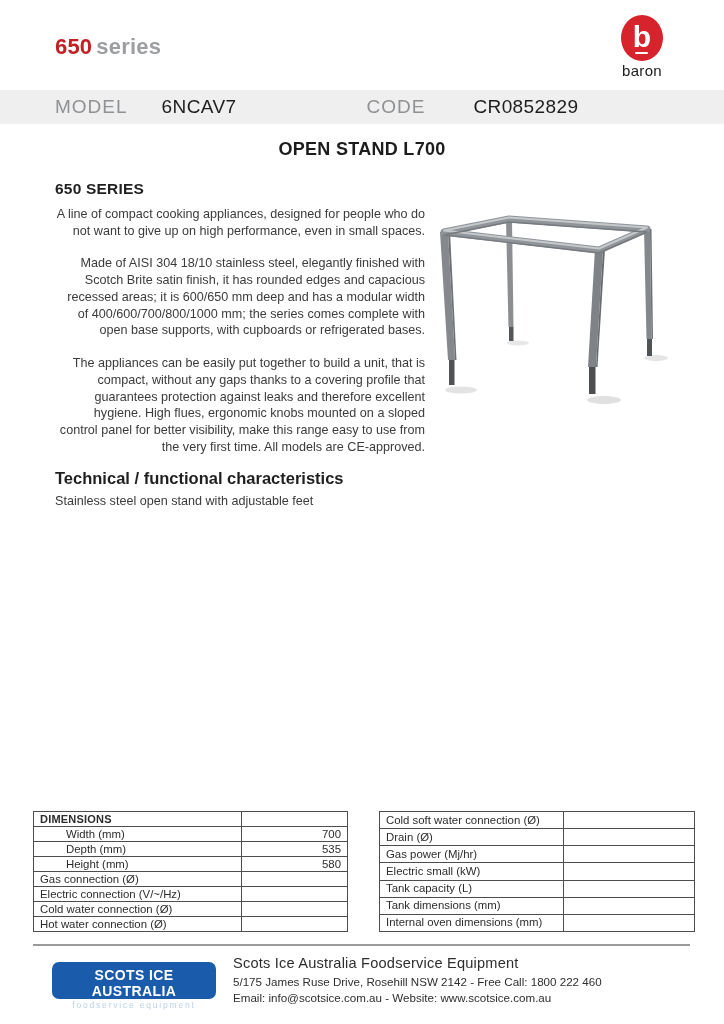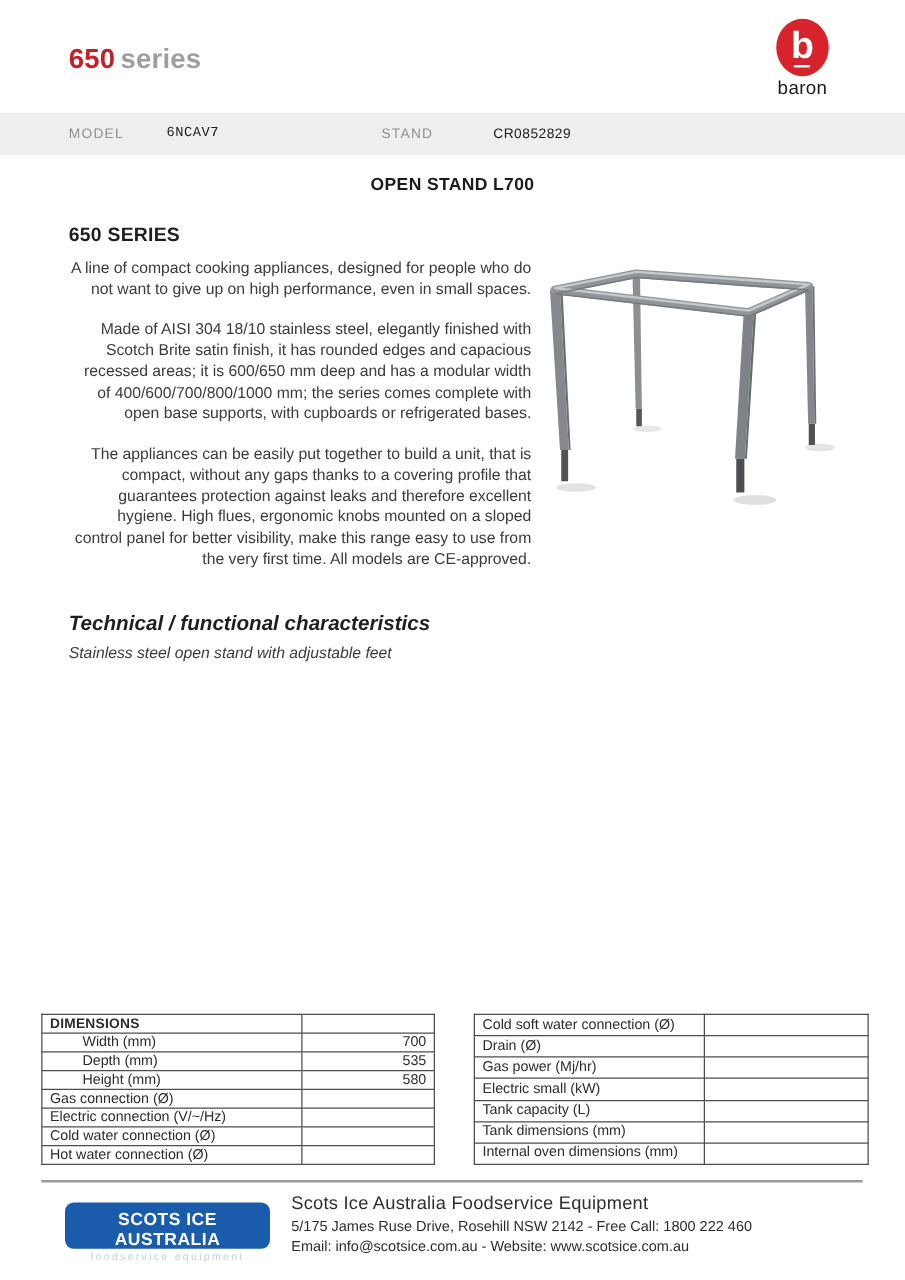--- a/index.html
+++ b/index.html
@@ -14,41 +14,41 @@
   .brand{position:absolute;left:612px;top:15px;width:60px;text-align:center;}
   .brand-oval{
     position:relative;width:42px;height:46px;margin:0 auto;background:#d7232b;border-radius:50%;
     color:#fff;font-weight:bold;font-size:30px;line-height:44px;text-align:center;
   }
   .brand-oval .underbar{position:absolute;left:14px;bottom:7px;width:13px;height:2.5px;background:#fff;border-radius:1px;}
   .brand-name{font-size:15px;color:#1b1b1b;margin-top:1px;letter-spacing:.3px;}
   
   .model-bar{
     position:absolute;left:0;top:90px;width:724px;height:34px;background:#efefef;
-    display:flex;align-items:center;font-size:11px;
+    display:flex;align-items:center;font-size:19px;
   }
   .model-bar .lab{color:#8f9194;letter-spacing:1px;}
   .model-bar .val{color:#1d1d1d;letter-spacing:.4px;}
   .ml-model{margin-left:55px;}
-  .ml-modelval{margin-left:34px;font-family:Liberation Mono, monospace;}
+  .ml-modelval{margin-left:34px;}
   .ml-code{margin-left:130px;}
   .ml-codeval{margin-left:48px;}
   
   .doc-title{
     position:absolute;left:0;top:139px;width:724px;margin:0;text-align:center;
-    font-size:14px;font-weight:bold;color:#1c1c1c;letter-spacing:.3px;
+    font-size:18px;font-weight:bold;color:#1c1c1c;letter-spacing:.3px;
   }
   
   .description{position:absolute;left:55px;top:180px;width:370px;}
   .description h2{margin:0 0 8px 0;font-size:15.5px;color:#1f1f1f;letter-spacing:.2px;}
   .description p{margin:0 0 16px 0;font-size:12.6px;line-height:1.33;color:#3b3b3b;text-align:right;}
   
   .product-image{position:absolute;left:428px;top:206px;width:272px;height:222px;}
   
-  .technical{position:absolute;left:55px;top:490px;width:420px;font-style:italic;}
+  .technical{position:absolute;left:55px;top:469px;width:420px;}
   .technical h2{margin:0 0 6px 0;font-size:16.5px;color:#1f1f1f;}
   .technical p{margin:0;font-size:12.6px;color:#3b3b3b;}
   
   .tables{position:absolute;left:33px;top:811px;width:660px;display:flex;gap:31px;}
   table.spec{border-collapse:collapse;table-layout:fixed;font-size:11.4px;color:#2c2c2c;}
   table.spec td{border:1px solid #4d4d4d;height:15px;padding:0 6px;box-sizing:border-box;
     overflow:hidden;white-space:nowrap;line-height:13px;}
   .t-left{width:314px;padding-left:16px;}  .t-left td.lbl{width:208px;} .t-left td.valcol{width:106px;text-align:right;}
   .t-right{width:315px;} .t-right td.lbl{width:184px;} .t-right td.valcol{width:131px;text-align:center;}
   td.lbl.indent{padding-left:32px;}
@@ -79,21 +79,21 @@
     <div class="brand-oval">
       <span>b</span>
       <span class="underbar"></span>
     </div>
     <div class="brand-name">baron</div>
   </div>
 
   <div class="model-bar">
     <span class="lab ml-model">MODEL</span>
     <span class="val ml-modelval">6NCAV7</span>
-    <span class="lab ml-code">STAND</span>
+    <span class="lab ml-code">CODE</span>
     <span class="val ml-codeval">CR0852829</span>
   </div>
 
   <h1 class="doc-title">OPEN STAND L700</h1>
 
   <section class="description">
     <h2>650 SERIES</h2>
     <p>A line of compact cooking appliances, designed for people who do not want to give up on high performance, even in small spaces.</p>
     <p>Made of AISI 304 18/10 stainless steel, elegantly finished with Scotch Brite satin finish, it has rounded edges and capacious recessed areas; it is 600/650 mm deep and has a modular width of 400/600/700/800/1000 mm; the series comes complete with open base supports, with cupboards or refrigerated bases.</p>
     <p>The appliances can be easily put together to build a unit, that is compact, without any gaps thanks to a covering profile that guarantees protection against leaks and therefore excellent hygiene. High flues, ergonomic knobs mounted on a sloped control panel for better visibility, make this range easy to use from the very first time. All models are CE-approved.</p>

